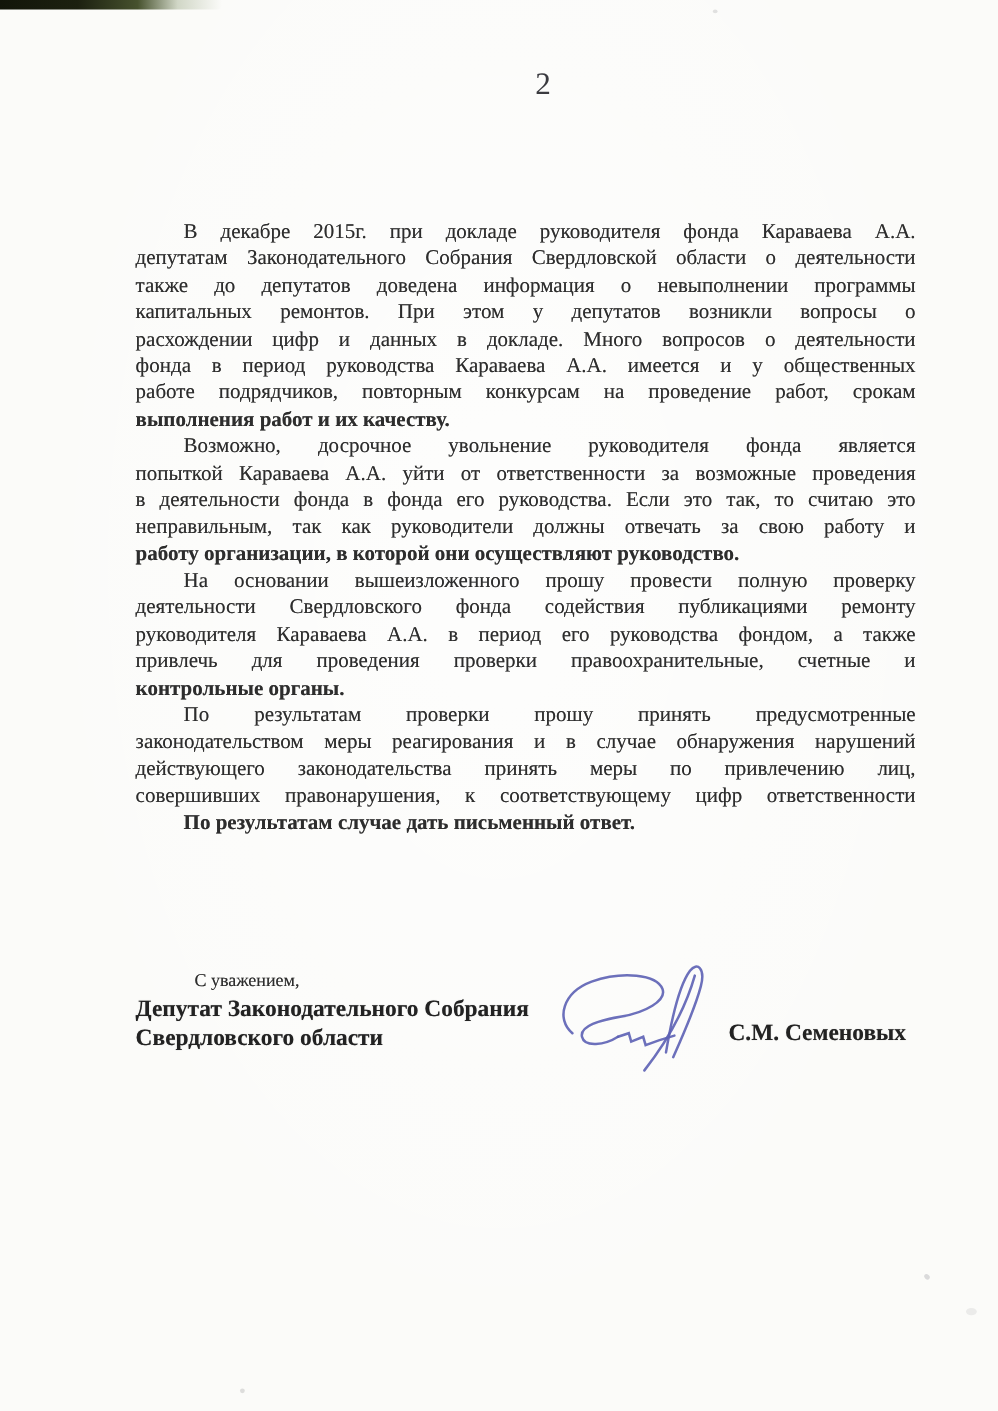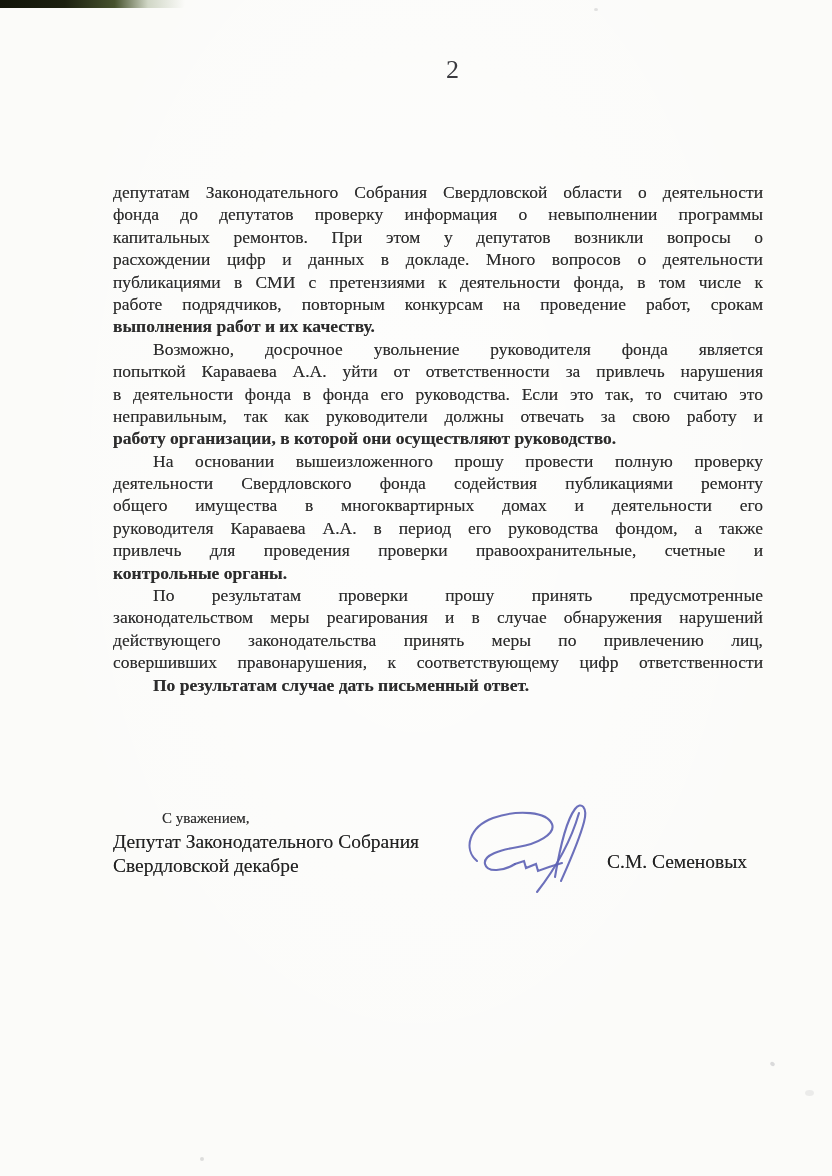--- a/index.html
+++ b/index.html
@@ -63,21 +63,21 @@
 
   .closing-regards {
     position: absolute;
     top: 810px; left: 162px;
     font-size: 15px;
     color: var(--ink);
     text-shadow: 0 0 0.5px rgba(45,45,45,0.55);
   }
   .closing-position-1, .closing-position-2, .closing-signer {
     position: absolute;
-    font-weight: normal;
+    font-weight: bold;
     font-size: 19.5px;
     color: var(--ink-bold);
     text-shadow: 0 0 0.6px rgba(30,30,30,0.5);
   }
   .closing-position-1 { top: 831px; left: 113px; }
   .closing-position-2 { top: 855px; left: 113px; }
   .closing-signer     { top: 851px; left: 607px; }
 
   .signature {
     position: absolute;
@@ -102,48 +102,48 @@
 </head>
 <body>
 
 <div class="page">
 
   <div class="scan-edge"></div>
 
   <div class="page-number">2</div>
 
   <div class="letter-body">
+      <div class="line indent">В декабре 2015г. при докладе руководителя фонда Караваева А.А.</div>
       <div class="line">депутатам Законодательного Собрания Свердловской области о деятельности</div>
-      <div class="line">фонда до депутатов проверку информация о невыполнении программы</div>
+      <div class="line">также до депутатов доведена информация о невыполнении программы</div>
       <div class="line">капитальных ремонтов. При этом у депутатов возникли вопросы о</div>
       <div class="line">расхождении цифр и данных в докладе. Много вопросов о деятельности</div>
-      <div class="line">публикациями в СМИ с претензиями к деятельности фонда, в том числе к</div>
+      <div class="line">фонда в период руководства Караваева А.А. имеется и у общественных</div>
       <div class="line">работе подрядчиков, повторным конкурсам на проведение работ, срокам</div>
       <div class="line last">выполнения работ и их качеству.</div>
       <div class="line indent">Возможно, досрочное увольнение руководителя фонда является</div>
-      <div class="line">попыткой Караваева А.А. уйти от ответственности за привлечь нарушения</div>
+      <div class="line">попыткой Караваева А.А. уйти от ответственности за возможные проведения</div>
       <div class="line">в деятельности фонда в фонда его руководства. Если это так, то считаю это</div>
       <div class="line">неправильным, так как руководители должны отвечать за свою работу и</div>
       <div class="line last">работу организации, в которой они осуществляют руководство.</div>
       <div class="line indent">На основании вышеизложенного прошу провести полную проверку</div>
       <div class="line">деятельности Свердловского фонда содействия публикациями ремонту</div>
-      <div class="line">общего имущества в многоквартирных домах и деятельности его</div>
       <div class="line">руководителя Караваева А.А. в период его руководства фондом, а также</div>
       <div class="line">привлечь для проведения проверки правоохранительные, счетные и</div>
       <div class="line last">контрольные органы.</div>
       <div class="line indent">По результатам проверки прошу принять предусмотренные</div>
       <div class="line">законодательством меры реагирования и в случае обнаружения нарушений</div>
       <div class="line">действующего законодательства принять меры по привлечению лиц,</div>
       <div class="line">совершивших правонарушения, к соответствующему цифр ответственности</div>
       <div class="line indent last">По результатам случае дать письменный ответ.</div>
     </div>
 
   <div class="closing-regards">С уважением,</div>
   <div class="closing-position-1">Депутат Законодательного Собрания</div>
-  <div class="closing-position-2">Свердловской декабре</div>
+  <div class="closing-position-2">Свердловского области</div>
 
   <div class="signature">
     <svg viewBox="0 0 145 100" xmlns="http://www.w3.org/2000/svg" aria-hidden="true">
       <path d="M 22,64 C 8,52 14,30 38,21 C 64,12 92,15 97,27 C 101,37 82,47 63,50 C 45,53 28,58 30,67 C 32,76 49,74 60,67"></path>
       <path d="M 60,67 l 9,-3 l 2,7 l 10,-4 l 2,7 l 11,-4 l 13,-4"></path>
       <path d="M 100,80 C 104,56 111,24 120,12 C 126,4 133,10 129,25 C 124,44 114,66 106,84"></path>
       <path d="M 124,16 C 116,44 100,72 82,95"></path>
     </svg>
   </div>
 

